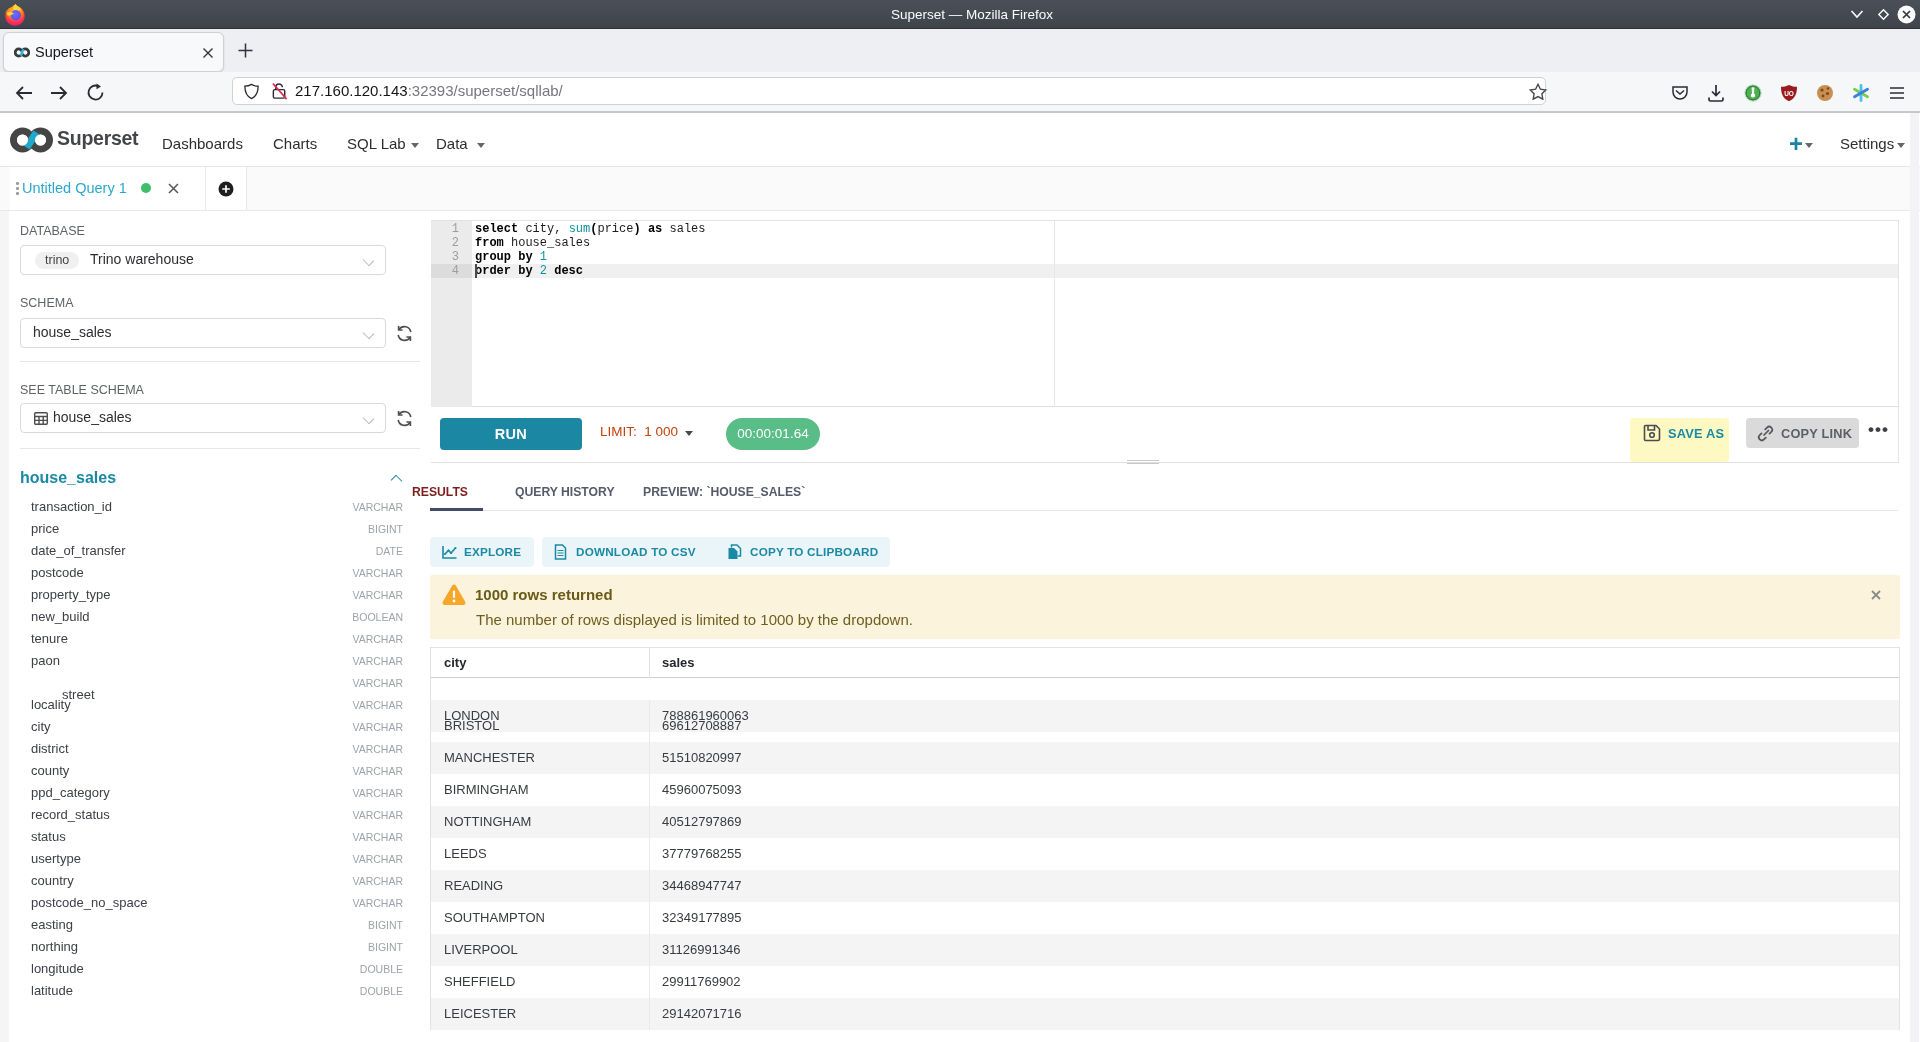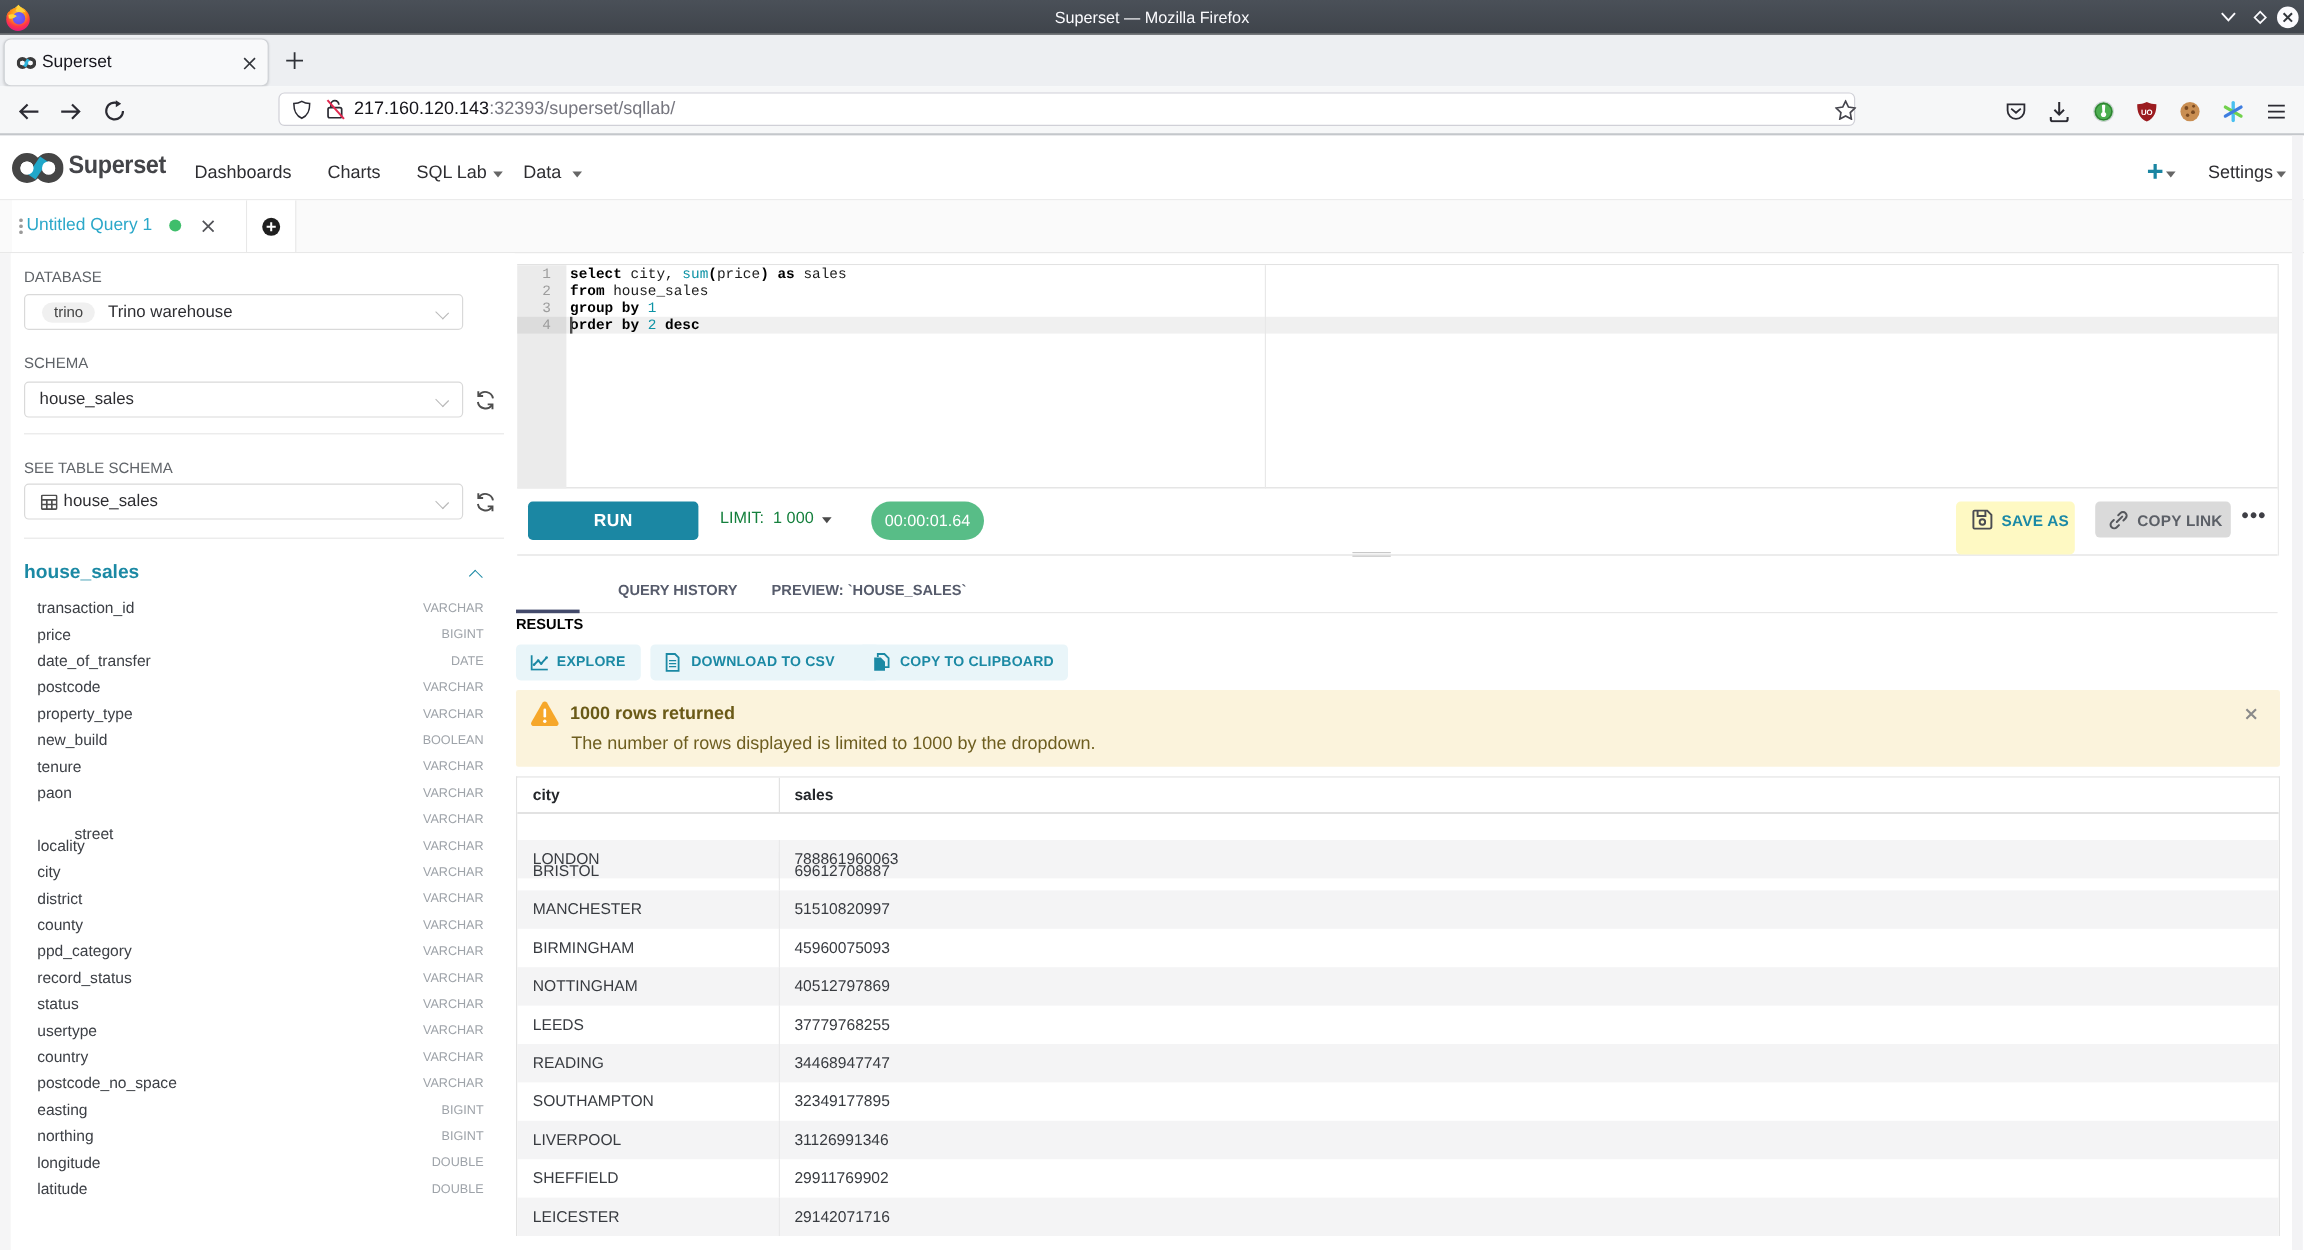--- a/index.html
+++ b/index.html
@@ -3,21 +3,21 @@
 <meta charset="utf-8">
 <style>
 * { margin:0; padding:0; box-sizing:border-box; }
 html,body { width:1920px; height:1042px; overflow:hidden; background:#fff;
   font-family:"Liberation Sans", sans-serif; }
 .abs { position:absolute; }
 #stage { position:relative; width:1920px; height:1042px; overflow:hidden; }
 
 
 #titlebar { left:0; top:0; width:1920px; height:29px;
-  background:linear-gradient(#4a5058,#3f444b); border-bottom:1px solid #2e3237; }
+  background:linear-gradient(#4a5058,#3f444b); border-bottom:1px solid #2e3237;padding-left:12px; }
 #titlebar .title { width:100%; text-align:center; top:7px; color:#fbfbfe; font-size:13.5px; }
 #tabstrip { left:0; top:29px; width:1920px; height:43px; background:#edeff2; }
 #tab1 { left:3px; top:3px; width:221px; height:40px; background:#f8f9fa;
   border:1px solid #cfd2d6; border-radius:6px; box-shadow:0 1px 2px rgba(0,0,0,.12); }
 #toolbar { left:0; top:72px; width:1920px; height:39px; background:#f6f7f8; }
 #toolbedge { left:0; top:111px; width:1920px; height:2px; background:#c4c7cb; }
 #urlbox { left:232px; top:77px; width:1314px; height:28px; background:#fff;
   border:1px solid #d0d0d7; border-radius:5px; }
 
 
@@ -348,21 +348,21 @@
   <div class="abs codeline" style="top:1px;"><span class="kw">select</span> city, <span class="fn">sum</span><b class="pr">(</b>price<b class="pr">)</b> <span class="kw">as</span> sales</div>
   <div class="abs codeline" style="top:15px;"><span class="kw">from</span> house_sales</div>
   <div class="abs codeline" style="top:29px;"><span class="kw">group by</span> <span class="fn">1</span></div>
   <div class="abs codeline" style="top:43px;"><span class="kw">order by</span> <span class="fn">2</span> <span class="kw">desc</span></div>
   <div class="abs" style="left:44px;top:43px;width:2px;height:14px;background:#4a4a4a;"></div>
 </div>
 <div class="abs" style="left:1898px;top:221px;width:1px;height:242px;background:#e4e4e4;"></div>
 
 <div class="abs" id="runbar">
   <div class="abs" style="left:9px;top:10px;width:142px;height:32px;background:#1b87a3;border-radius:4px;color:#fff;font-weight:bold;font-size:14.5px;text-align:center;line-height:32px;letter-spacing:.3px;">RUN</div>
-  <div class="abs" style="left:169px;top:16px;font-size:13.5px;color:#15803d;">LIMIT:&nbsp;&nbsp;1 000</div>
+  <div class="abs" style="left:169px;top:16px;font-size:13.5px;color:#c2410c;">LIMIT:&nbsp;&nbsp;1 000</div>
   <div class="abs caret" style="left:254px;top:23px;border-top-color:#4a4a4a;"></div>
   <div class="abs" style="left:295px;top:10px;width:94px;height:32px;background:#58bd87;border-radius:16px;color:#fff;font-size:13.5px;text-align:center;line-height:32px;">00:00:01.64</div>
   <div class="abs" style="left:1199px;top:10px;width:99px;height:44px;background:#fef9c3;border-radius:4px;">
     <svg class="abs" style="left:13px;top:6px" width="18" height="18" viewBox="0 0 18 18">
       <path d="M2.5 1.5 H13 L16.5 5 V15 A1.5 1.5 0 0 1 15 16.5 H2.5 A1 1 0 0 1 1.5 15.5 V2.5 A1 1 0 0 1 2.5 1.5 Z" fill="none" stroke="#4a4c52" stroke-width="1.6"></path>
       <path d="M5 1.8 V6 H11.5 V1.8" fill="none" stroke="#4a4c52" stroke-width="1.6"></path>
       <circle cx="9" cy="11" r="2.3" fill="none" stroke="#4a4c52" stroke-width="1.6"></circle>
     </svg>
     <div class="abs" style="left:38px;top:8px;font-size:12.8px;font-weight:bold;color:#1a89a6;letter-spacing:.2px;">SAVE AS</div>
   </div>
@@ -374,21 +374,21 @@
         <path d="M8.8 12.6 L7 14.4 A3 3 0 0 1 2.7 10.1 L4.5 8.3"></path>
       </g>
     </svg>
     <div class="abs" style="left:35px;top:8px;font-size:12.8px;font-weight:bold;color:#5b5f66;letter-spacing:.2px;">COPY LINK</div>
   </div>
   <div class="abs" style="left:1437px;top:12px;font-size:17px;font-weight:bold;color:#3f4046;letter-spacing:1px;">•••</div>
   <div class="abs" style="left:696px;top:52px;width:32px;height:1px;background:#c8c8c8;"></div>
   <div class="abs" style="left:696px;top:55px;width:32px;height:1px;background:#c8c8c8;"></div>
 </div>
 
-<div class="abs stab" style="left:430px;color:#000000;margin-top:28px;">RESULTS</div>
+<div class="abs stab" style="left:412px;color:#7f1d1d;">RESULTS</div>
 <div class="abs stab" style="left:515px;">QUERY HISTORY</div>
 <div class="abs stab" style="left:643px;">PREVIEW: `HOUSE_SALES`</div>
 <div class="abs" style="left:431px;top:510px;width:1467px;height:1px;background:#e8e8e8;"></div>
 <div class="abs" style="left:430px;top:508px;width:53px;height:3px;background:#434a6b;"></div>
 
 <div class="abs sbtn" style="left:430px;width:104px;">
   <svg class="abs" style="left:12px;top:8px" width="15" height="14" viewBox="0 0 15 14">
     <path d="M1 1 V13 H14.5" fill="none" stroke="#1b89a4" stroke-width="1.6"></path>
     <path d="M3 9 L6.5 5.5 L9 8 L13.5 3" fill="none" stroke="#1b89a4" stroke-width="1.6"></path>
     <circle cx="3" cy="9" r="1.1" fill="#1b89a4"></circle>

